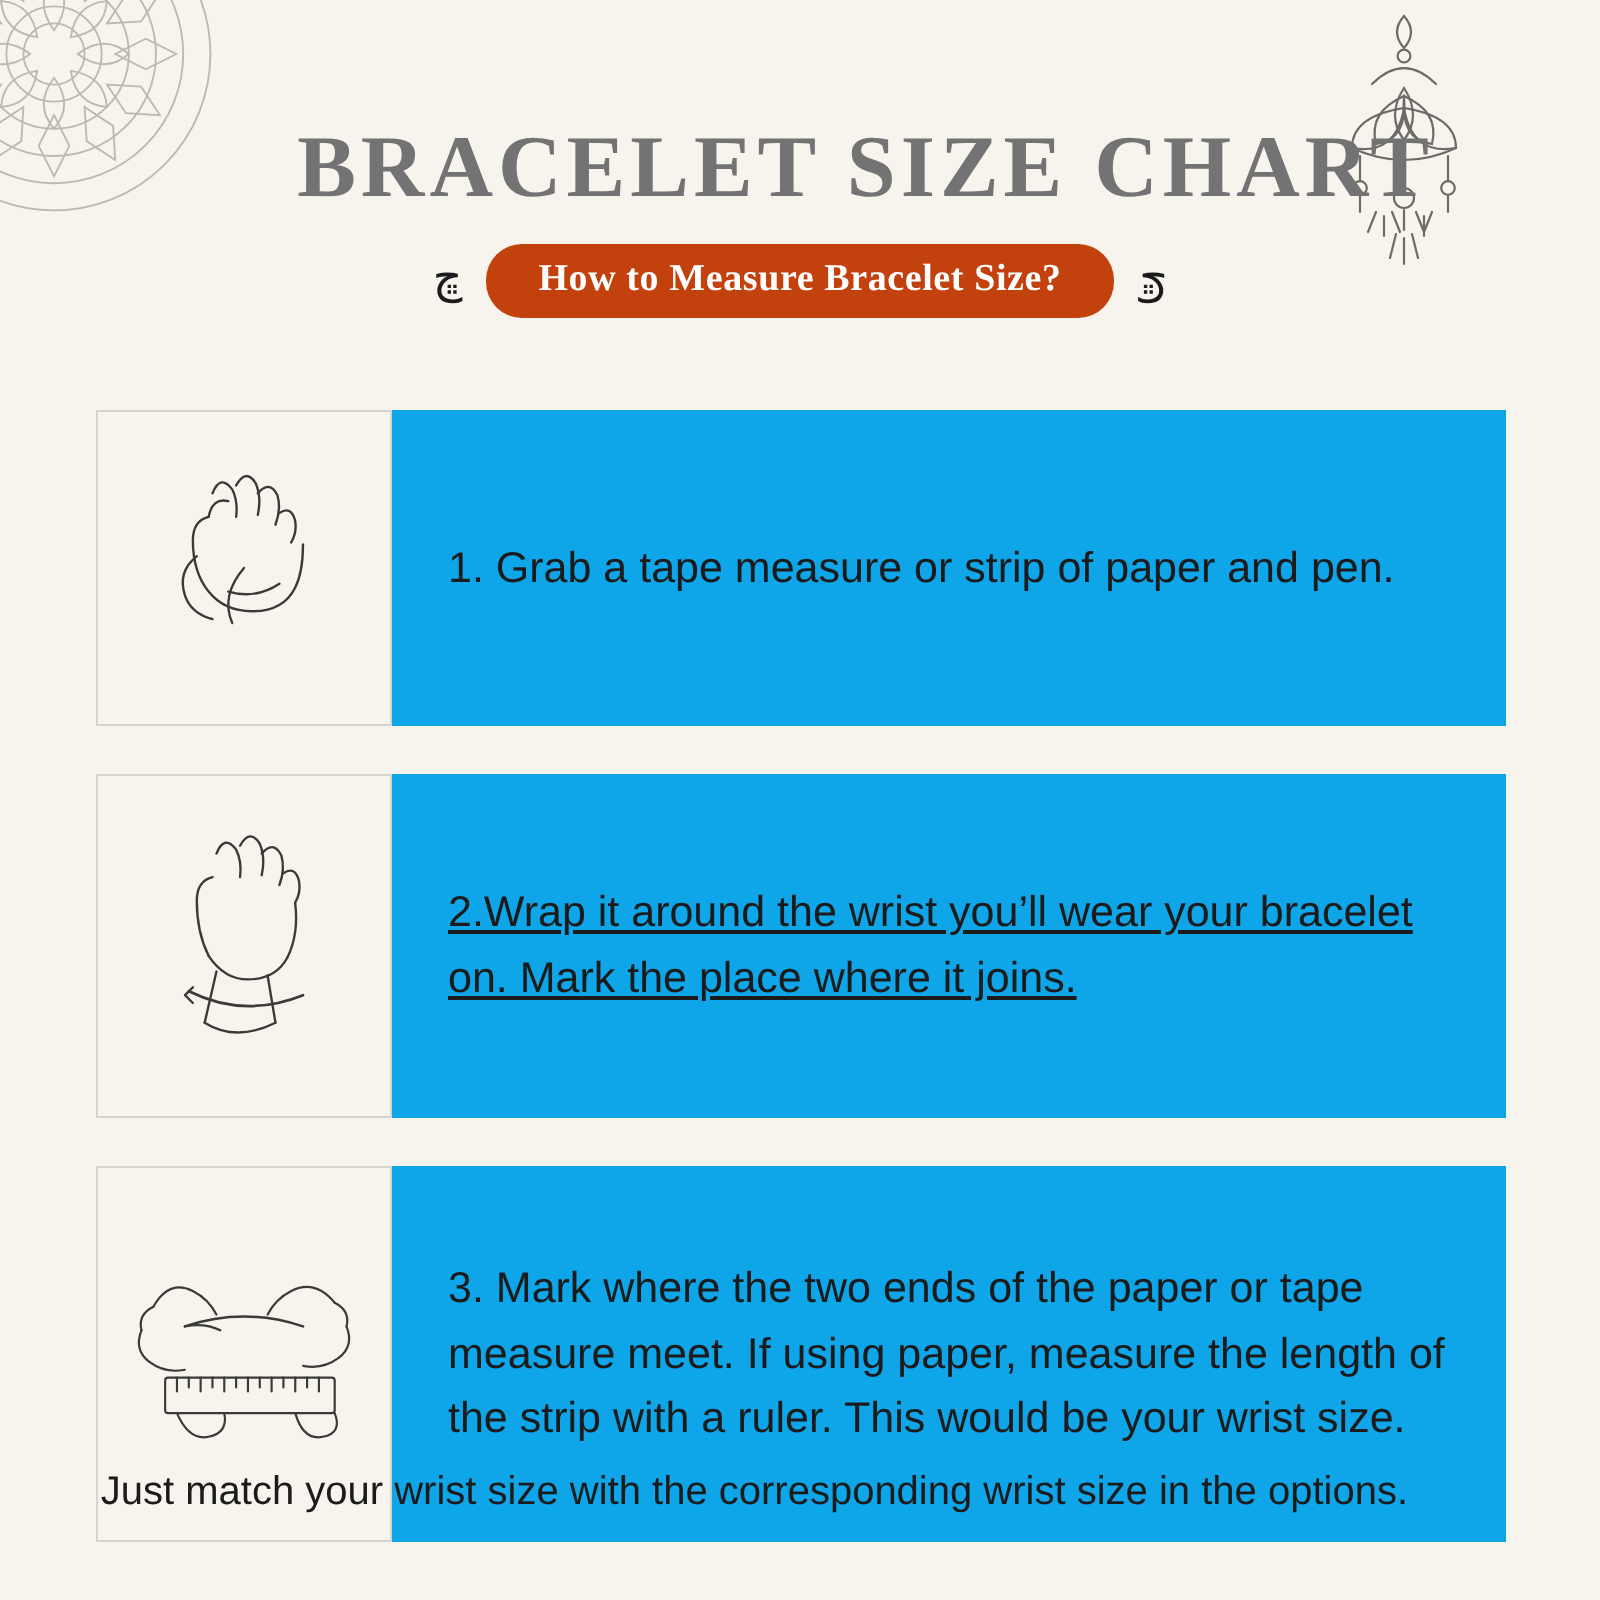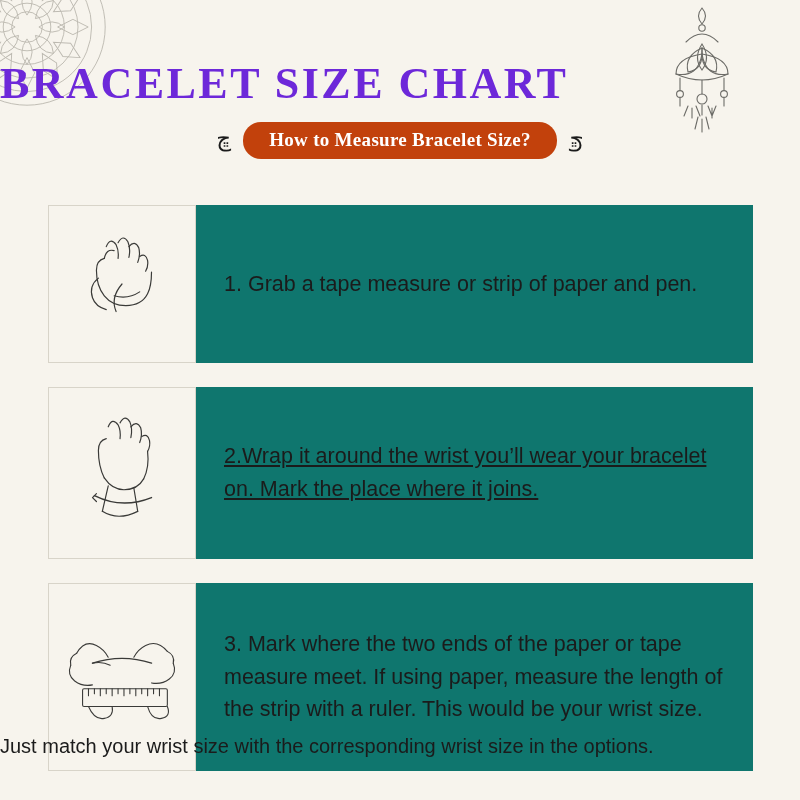--- a/index.html
+++ b/index.html
@@ -37,26 +37,26 @@
     opacity: 0.8;
     pointer-events: none;
   }
 
   
   .title {
     position: absolute;
     top: 58px;
     left: 0;
     width: 717px;
-    text-align: left;
+    text-align: right;
     font-family: "Liberation Serif", serif;
     font-size: 44px;
     letter-spacing: 2.5px;
     font-weight: 700;
-    color: #6d28d9;
+    color: #737373;
   }
 
   .subtitle-row {
     position: absolute;
     top: 122px;
     left: 0;
     width: 800px;
     display: flex;
     align-items: center;
     justify-content: center;
@@ -86,21 +86,21 @@
   
   .steps {
     position: absolute;
     top: 205px;
     left: 48px;
     width: 705px;
   }
   .step {
     display: flex;
     align-items: stretch;
-    background: #0f766e;
+    background: #0ea5e9;
     margin-bottom: 24px;
   }
   .step-figure {
     width: 148px;
     flex: 0 0 148px;
     background: #f7f4ed;
     border: 1px solid #d8d4c9;
     box-sizing: border-box;
     display: flex;
     align-items: center;
@@ -119,21 +119,21 @@
   .step-1 .step-figure, .step-1 .step-text { min-height: 138px; }
   .step-2 .step-figure, .step-2 .step-text { min-height: 152px; text-decoration: underline; }
   .step-3 .step-figure, .step-3 .step-text { min-height: 168px; }
 
   
   .footer {
     position: absolute;
     bottom: 42px;
     left: 0;
     width: 704px;
-    text-align: left;
+    text-align: right;
     font-size: 20px;
     color: #1b1b1b;
   }
 </style>
 </head>
 <body>
 
 <div class="mandala">
   <svg viewBox="0 0 200 200" width="170" height="170" aria-hidden="true">
     <g stroke="#8d8a80" fill="none" stroke-width="1.1">

